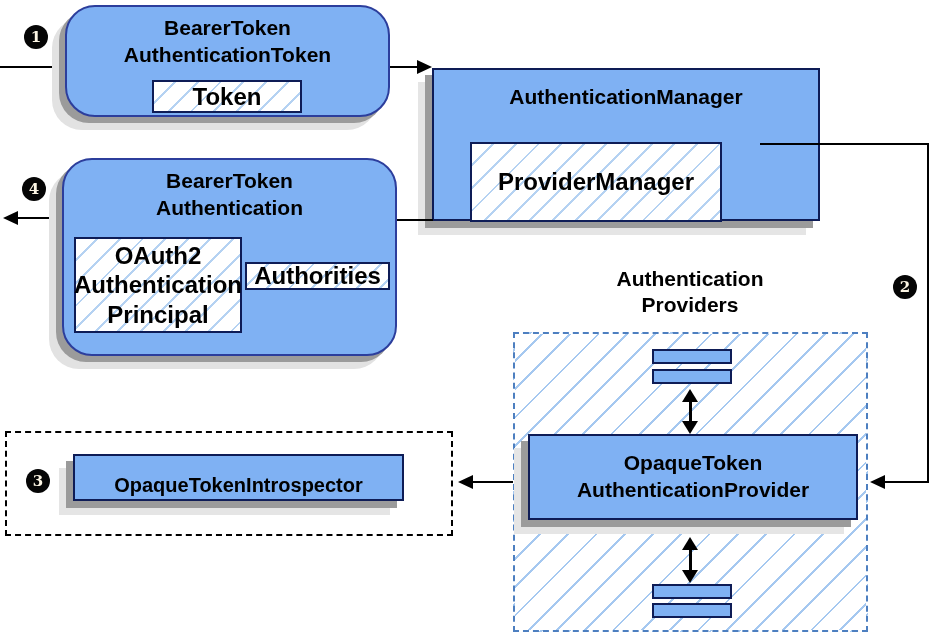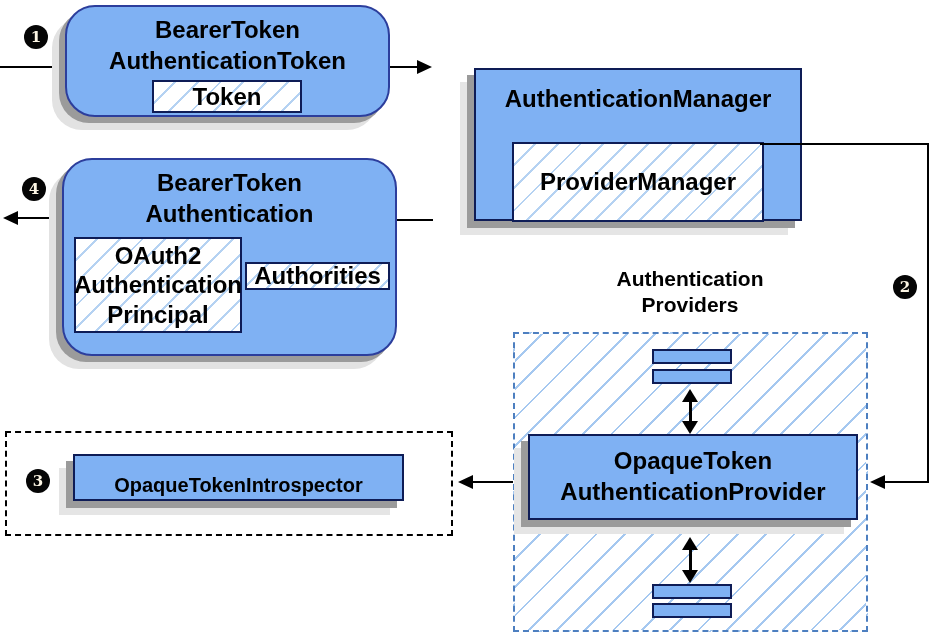--- a/index.html
+++ b/index.html
@@ -6,21 +6,21 @@
   .canvas{
     position:relative;width:932px;height:635px;background:#ffffff;overflow:hidden;
     font-family:"Liberation Sans","DejaVu Sans",sans-serif;color:#000;
   }
   
   .node{position:absolute;box-sizing:border-box;background:#7fb1f3;}
   .rounded{border:2px solid #2c3e9c;border-radius:30px;
            box-shadow:-6px 6px 0 #9b9b9b,-13px 13px 0 #e2e2e2;}
   .rect{border:2px solid #0e1c56;
         box-shadow:-7px 7px 0 #9b9b9b,-14px 14px 0 #e5e5e5;}
-  .node-title{font-weight:bold;font-size:24px;line-height:1.28;text-align:center;
+  .node-title{font-weight:bold;font-size:21px;line-height:1.28;text-align:center;
               white-space:pre-line;padding-top:8px;}
   .chip{position:absolute;box-sizing:border-box;border:2px solid #0e1c56;
         display:flex;align-items:center;justify-content:center;
         font-weight:bold;font-size:24px;line-height:1.22;text-align:center;white-space:pre-line;
         background:
           repeating-linear-gradient(135deg,rgba(0,0,0,0) 0px,rgba(0,0,0,0) 14px,#b5d2f2 14px,#b5d2f2 16px),
           #ffffff;}
   .bar{position:absolute;box-sizing:border-box;width:80px;height:15px;
        background:#7fb1f3;border:2px solid #0e1c56;}
   
@@ -65,21 +65,21 @@
     <div class="node-title">BearerToken
 AuthenticationToken</div>
     <div class="chip" style="left:85px;top:73px;width:150px;height:33px;">
       <span>Token</span>
     </div>
   </div>
 
   <div class="hline" style="left:390px;top:66px;width:30px;"></div>
   <div class="head-right" style="left:417px;top:60px;"></div>
 
-  <div class="node rect" style="left:432px;top:68px;width:328px;height:153px;margin-left:42px;">
+  <div class="node rect" style="left:432px;top:68px;width:388px;height:153px;">
     <div class="node-title" style="padding-top:14px;">AuthenticationManager</div>
     <div class="chip" style="left:36px;top:72px;width:252px;height:80px;">
       <span>ProviderManager</span>
     </div>
   </div>
 
   <div class="hline" style="left:397px;top:219px;width:36px;"></div>
 
   <div class="badge" style="left:22px;top:177px;">
     <span>4</span>

